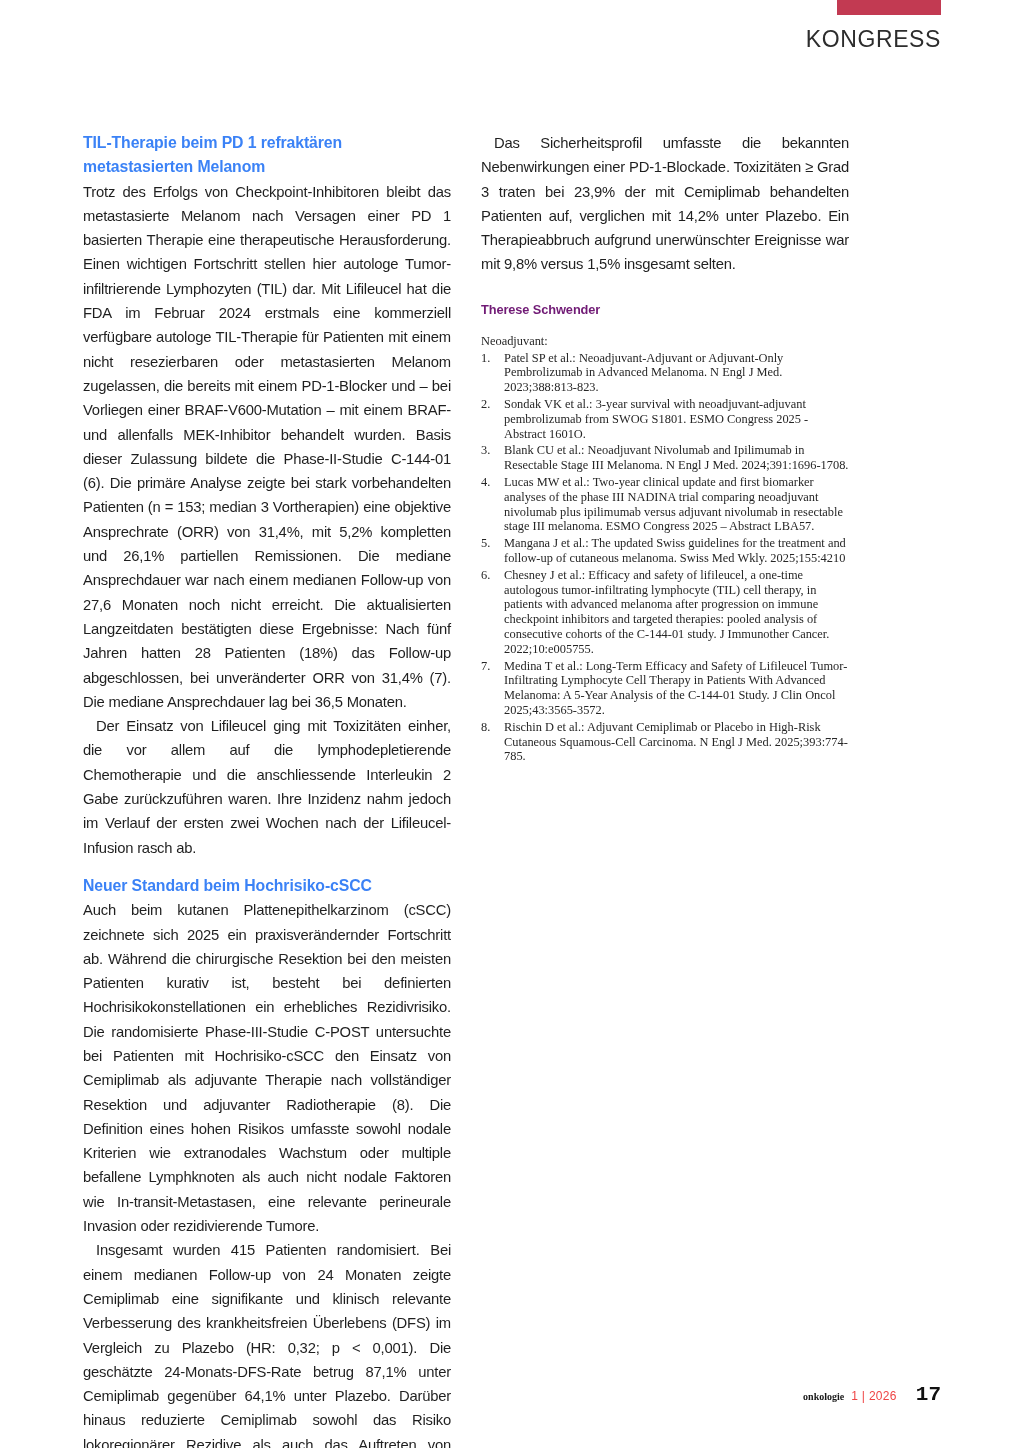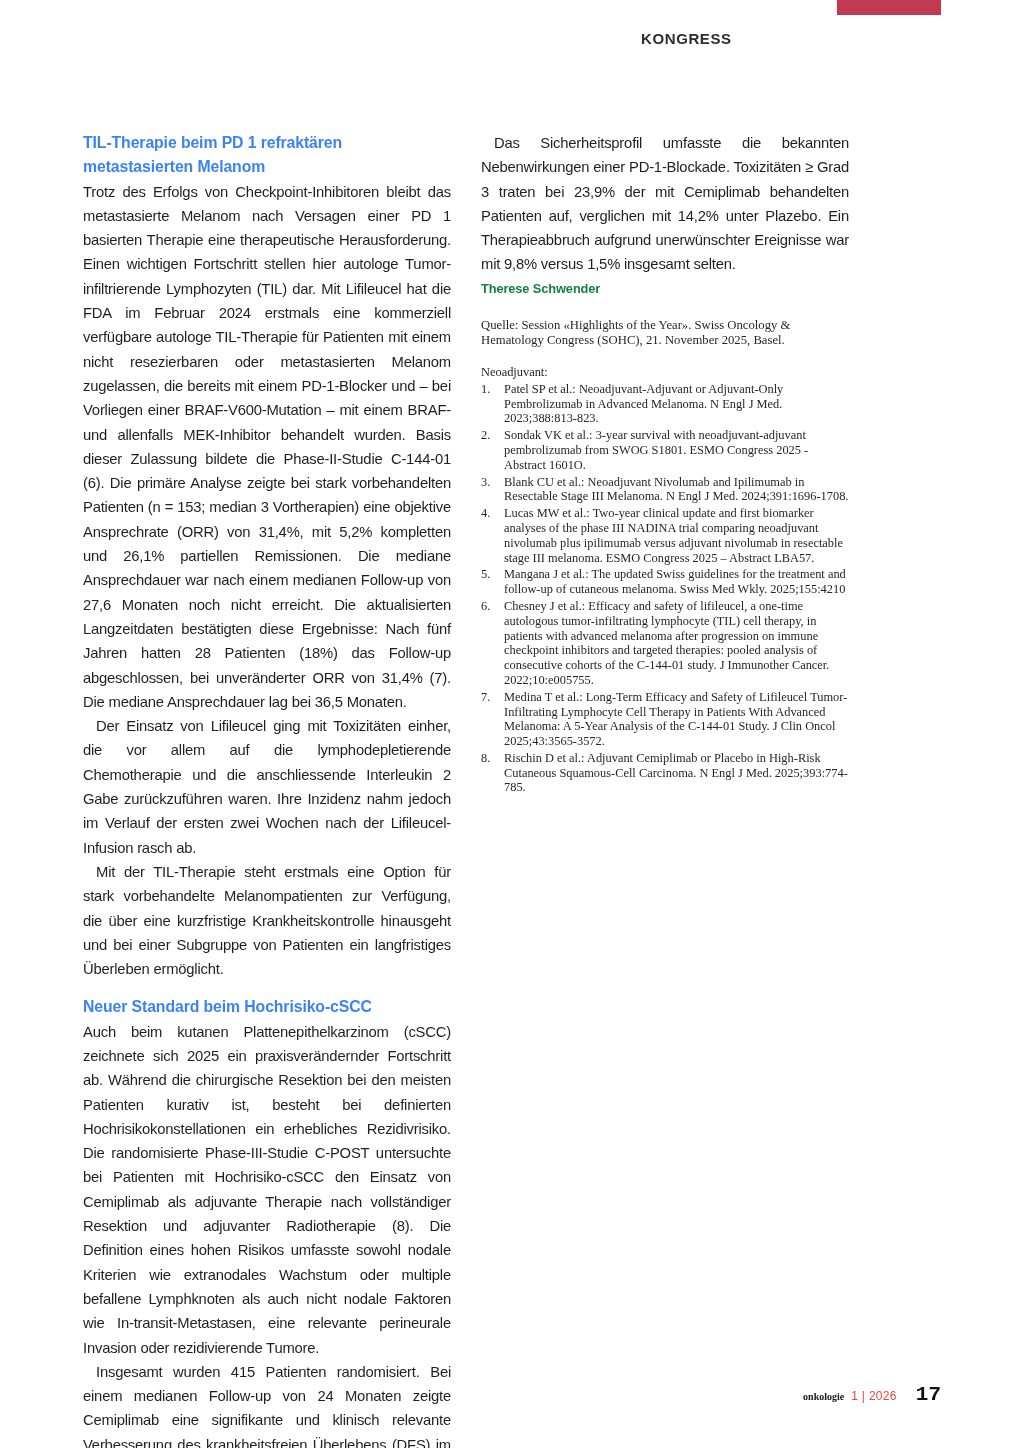--- a/index.html
+++ b/index.html
@@ -11,23 +11,23 @@
     color: #1f1f1f;
     overflow: hidden;
   }
 
   
   .red-tab {
     position: absolute; left: 837px; top: 0; width: 104px; height: 15px;
   }
   .kicker {
     position: absolute; left: 641px; top: 29px; width: 300px;
-    text-align: left;
-    font-size: 15px; line-height: 20px; letter-spacing: 0.6px;
-    color: #2d2d2d; font-weight: 700;
+    text-align: right;
+    font-size: 23px; line-height: 20px; letter-spacing: 0.6px;
+    color: #2d2d2d; font-weight: 400;
   }
 
   
   .col { position: absolute; top: 131px; width: 368px; }
   .col-left  { left: 83px; }
   .col-right { left: 481px; }
 
   .article-heading {
     margin: 0; padding: 0;
     font-size: 15.8px; line-height: 24.3px; font-weight: 700;
@@ -47,23 +47,23 @@
   p.body.last { position: relative; }
 
   .eoa {
     position: absolute; right: 0; bottom: 5px;
     width: 9px; height: 9px;
     border-style: solid; border-width: 2.5px;
     background: #fff;
   }
 
   .author {
-    margin-top: 4px;
+    margin-top: 25px;
     font-size: 12.8px; line-height: 16px; font-weight: 700;
-    color: #15803d; letter-spacing: -0.1px;
+    color: #701a75; letter-spacing: -0.1px;
   }
 
   .source {
     margin-top: 21px;
     font-family: "Liberation Serif", "DejaVu Serif", serif;
     font-size: 12.7px; line-height: 15.6px;
     color: #262626;
   }
 
   .refs-label {
@@ -102,30 +102,28 @@
 </head>
 <body>
 
 <div class="red-tab" style="background-color: rgb(194, 58, 82);"></div>
 <div class="kicker">KONGRESS</div>
 
 <div class="col col-left">
   <h1 class="article-heading">TIL-Therapie beim PD 1 refraktären metastasierten Melanom</h1>
   <p class="body">Trotz des Erfolgs von Checkpoint-Inhibitoren bleibt das metastasierte Melanom nach Versagen einer PD 1 basierten Therapie eine therapeutische Herausforderung. Einen wichtigen Fortschritt stellen hier autologe Tumor-infiltrierende Lymphozyten (TIL) dar. Mit Lifileucel hat die FDA im Februar 2024 erstmals eine kommerziell verfügbare autologe TIL-Therapie für Patienten mit einem nicht resezierbaren oder metastasierten Melanom zugelassen, die bereits mit einem PD-1-Blocker und – bei Vorliegen einer BRAF-V600-Mutation – mit einem BRAF- und allenfalls MEK-Inhibitor behandelt wurden. Basis dieser Zulassung bildete die Phase-II-Studie C-144-01 (6). Die primäre Analyse zeigte bei stark vorbehandelten Patienten (n = 153; median 3 Vortherapien) eine objektive Ansprechrate (ORR) von 31,4%, mit 5,2% kompletten und 26,1% partiellen Remissionen. Die mediane Ansprechdauer war nach einem medianen Follow-up von 27,6 Monaten noch nicht erreicht. Die aktualisierten Langzeitdaten bestätigten diese Ergebnisse: Nach fünf Jahren hatten 28 Patienten (18%) das Follow-up abgeschlossen, bei unveränderter ORR von 31,4% (7). Die mediane Ansprechdauer lag bei 36,5 Monaten.</p>
   <p class="body indent">Der Einsatz von Lifileucel ging mit Toxizitäten einher, die vor allem auf die lymphodepletierende Chemotherapie und die anschliessende Interleukin 2 Gabe zurückzuführen waren. Ihre Inzidenz nahm jedoch im Verlauf der ersten zwei Wochen nach der Lifileucel-Infusion rasch ab.</p>
-  <p class="body indent">Mit der TIL-Therapie steht erstmals eine Option für stark vorbehandelte Melanompatienten zur Verfügung, die über eine kurzfristige Krankheitskontrolle hinausgeht und bei einer Subgruppe von Patienten ein langfristiges Überleben ermöglicht.</p>
   <h2 class="article-heading second">Neuer Standard beim Hochrisiko-cSCC</h2>
   <p class="body">Auch beim kutanen Plattenepithelkarzinom (cSCC) zeichnete sich 2025 ein praxisverändernder Fortschritt ab. Während die chirurgische Resektion bei den meisten Patienten kurativ ist, besteht bei definierten Hochrisikokonstellationen ein erhebliches Rezidivrisiko. Die randomisierte Phase-III-Studie C-POST untersuchte bei Patienten mit Hochrisiko-cSCC den Einsatz von Cemiplimab als adjuvante Therapie nach vollständiger Resektion und adjuvanter Radiotherapie (8). Die Definition eines hohen Risikos umfasste sowohl nodale Kriterien wie extranodales Wachstum oder multiple befallene Lymphknoten als auch nicht nodale Faktoren wie In-transit-Metastasen, eine relevante perineurale Invasion oder rezidivierende Tumore.</p>
   <p class="body indent">Insgesamt wurden 415 Patienten randomisiert. Bei einem medianen Follow-up von 24 Monaten zeigte Cemiplimab eine signifikante und klinisch relevante Verbesserung des krankheitsfreien Überlebens (DFS) im Vergleich zu Plazebo (HR: 0,32; p &lt; 0,001). Die geschätzte 24-Monats-DFS-Rate betrug 87,1% unter Cemiplimab gegenüber 64,1% unter Plazebo. Darüber hinaus reduzierte Cemiplimab sowohl das Risiko lokoregionärer Rezidive als auch das Auftreten von Fernmetastasen deutlich.</p>
 </div>
 
 <div class="col col-right">
   <p class="body indent">Das Sicherheitsprofil umfasste die bekannten Nebenwirkungen einer PD-1-Blockade. Toxizitäten ≥ Grad 3 traten bei 23,9% der mit Cemiplimab behandelten Patienten auf, verglichen mit 14,2% unter Plazebo. Ein Therapieabbruch aufgrund unerwünschter Ereignisse war mit 9,8% versus 1,5% insgesamt selten.</p>
   <div class="author">Therese Schwender</div>
-  <div class="source">Quelle: Session «Highlights of the Year». Swiss Oncology &amp; Hematology Congress (SOHC), 21. November 2025, Basel.</div>
   <div class="refs-label">Neoadjuvant:</div>
 
   <div class="ref-item">
     <span class="ref-num">1.</span>
     <span class="ref-text">Patel SP et al.: Neoadjuvant-Adjuvant or Adjuvant-Only Pembrolizumab in Advanced Melanoma. N Engl J Med. 2023;388:813-823.</span>
   </div>
   <div class="ref-item">
     <span class="ref-num">2.</span>
     <span class="ref-text">Sondak VK et al.: 3-year survival with neoadjuvant-adjuvant pembrolizumab from SWOG S1801. ESMO Congress 2025 - Abstract 1601O.</span>
   </div>

